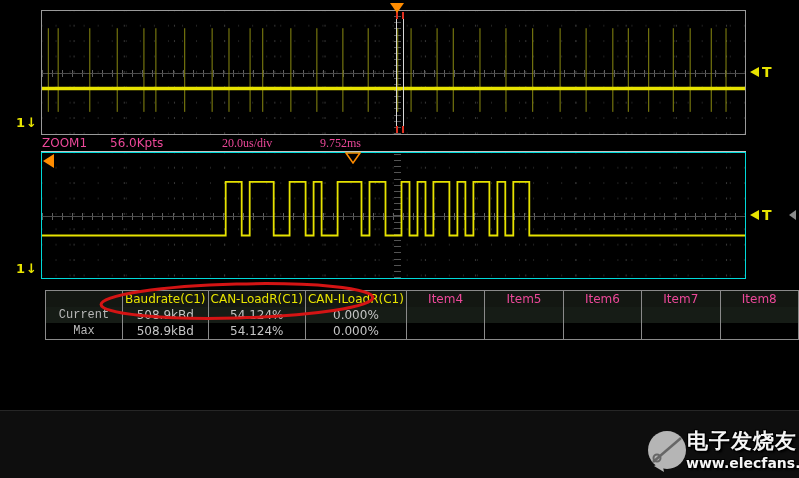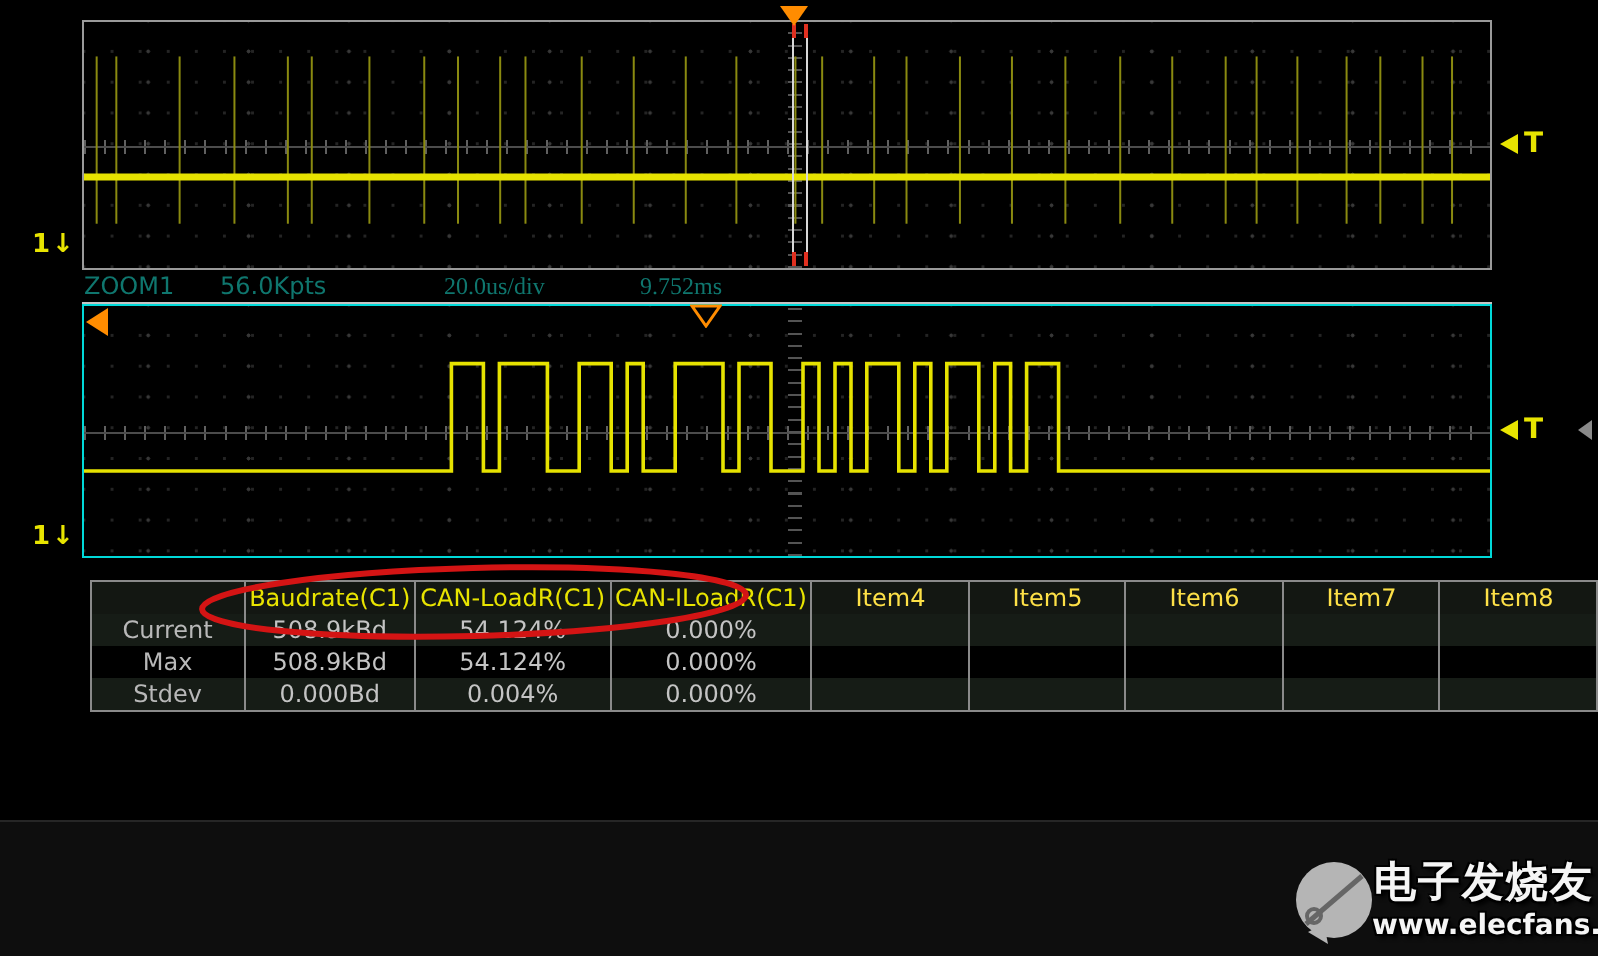--- a/index.html
+++ b/index.html
@@ -31,36 +31,36 @@
   
   .tri-down{width:0;height:0;border-left:7px solid transparent;border-right:7px solid transparent;border-top:10px solid #ff8c00;}
   .tri-left-orange{width:0;height:0;border-top:7px solid transparent;border-bottom:7px solid transparent;border-right:11px solid #ff8c00;}
   .t-level{display:flex;align-items:center;gap:3px;color:#e8e400;font-weight:bold;font-size:14px;}
   .t-level .arr{width:0;height:0;border-top:5px solid transparent;border-bottom:5px solid transparent;border-right:9px solid #e8e400;}
   .ch-marker{color:#e8e400;font-size:13px;font-weight:bold;letter-spacing:1px;}
   .pan-tri{width:0;height:0;border-top:5px solid transparent;border-bottom:5px solid transparent;border-right:7px solid #8a8a8a;}
 
   
   #zoom-readout{position:absolute;left:41px;top:135px;width:705px;height:16px;border-bottom:1px solid #c4c4c4;
-                color:#0f766e;font-size:12px;}
+                color:#ec4899;font-size:12px;}
   #zoom-readout span{position:absolute;top:1px;white-space:nowrap;}
 
   
   #meas-table{position:absolute;left:45px;top:290px;border-collapse:collapse;table-layout:fixed;
               font-size:12px;color:#c4c4c4;border:1px solid #8a8a8a;padding-left:12px;}
   #meas-table th,#meas-table td{border-left:1px solid #8a8a8a;height:16px;padding:0 2px;text-align:center;
               font-weight:normal;white-space:nowrap;overflow:hidden;}
   #meas-table th:first-child,#meas-table td:first-child{border-left:none;}
   #meas-table thead tr{background:#131712;}
-  #meas-table thead th{color:#fde047;}
+  #meas-table thead th{color:#ec4899;}
   #meas-table thead th.hl{color:#e8e400;}
   #meas-table tbody tr:nth-child(odd){background:#161c16;}
   #meas-table tbody tr:nth-child(even){background:#000;}
   #meas-table td.rlabel{color:#b8b8b8;}
-  .colw0{width:74px;} .colw{width:77px;}
+  .colw0{width:74px;font-family:Liberation Mono, monospace;} .colw{width:77px;}
 
   #annot-svg{position:absolute;left:95px;top:278px;pointer-events:none;}
 
   
   #statusbar{position:absolute;left:0;top:410px;width:799px;height:68px;background:#0e0e0e;border-top:1px solid #262626;box-sizing:border-box;}
 
   .vdiv{position:absolute;top:411px;bottom:0;width:1px;background:#2e2e2e;}
 
   
   #watermark{position:absolute;left:630px;top:424px;width:169px;height:52px;pointer-events:none;}
@@ -182,31 +182,20 @@
           <td class="rlabel colw0">Max</td>
           <td>508.9kBd</td>
           <td>54.124%</td>
           <td>0.000%</td>
           <td></td>
           <td></td>
           <td></td>
           <td></td>
           <td></td>
         </tr>
-        <tr>
-          <td class="rlabel colw0">Stdev</td>
-          <td>0.000Bd</td>
-          <td>0.004%</td>
-          <td>0.000%</td>
-          <td></td>
-          <td></td>
-          <td></td>
-          <td></td>
-          <td></td>
-        </tr>
       </tbody>
   </table>
   <svg id="annot-svg" width="290" height="46">
     <ellipse cx="142" cy="23" rx="136" ry="17" fill="none" stroke="#d41414" stroke-width="3" transform="rotate(-1.5 142 23)"></ellipse>
   </svg>
 
   <div id="statusbar">
 
     <div class="vdiv" style="left:612px;"></div>
 

